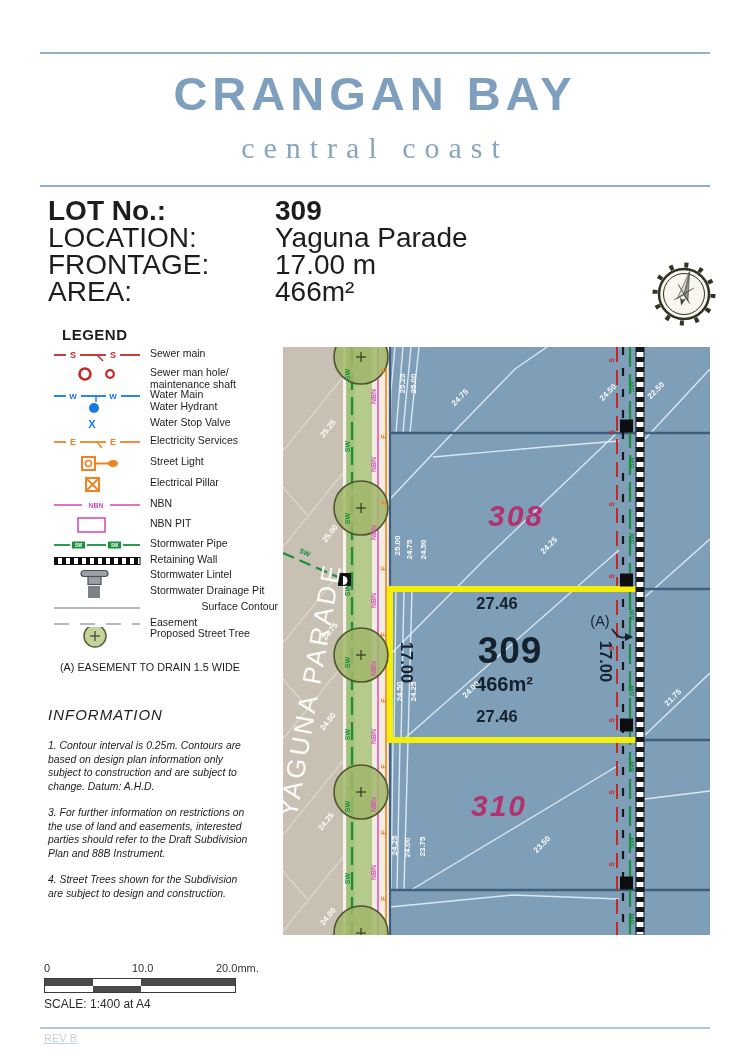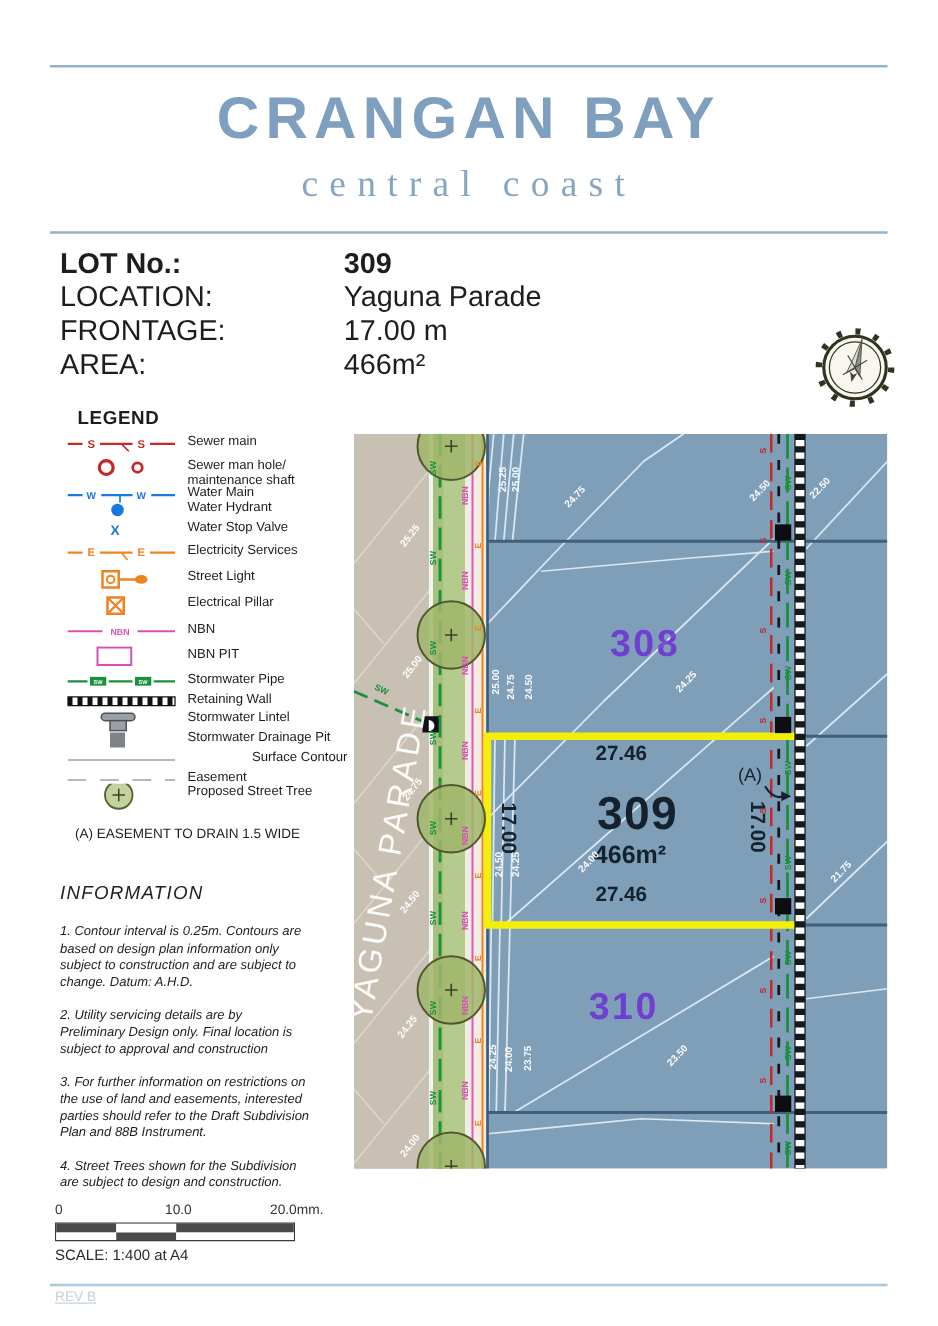--- a/index.html
+++ b/index.html
@@ -3,38 +3,38 @@
 <meta charset="utf-8">
 <style>
   html,body{margin:0;padding:0;background:#fff;}
   .page{position:relative;width:750px;height:1061px;background:#fff;overflow:hidden;
         font-family:"Liberation Sans",sans-serif;color:#1d1d1d;}
   .rule{position:absolute;left:40px;right:40px;height:2px;background:#93b2c9;}
   .title{position:absolute;left:40px;right:40px;top:66px;text-align:center;
          font-size:47px;font-weight:bold;letter-spacing:5px;color:#7e9fbe;}
   .subtitle{position:absolute;left:40px;right:40px;top:131px;text-align:center;
          font-size:30px;letter-spacing:9px;color:#87a5c1;font-family:Liberation Serif, serif;}
-  .lotinfo{position:absolute;left:48px;top:197px;font-size:23px;line-height:27px;}
+  .lotinfo{position:absolute;left:48px;top:197px;font-size:28px;line-height:27px;}
   .li-label{display:inline-block;width:227px;}
   .b{font-weight:bold;}
   .legend-panel{position:absolute;left:48px;top:326px;width:235px;height:392px;}
   .legend-title{position:absolute;left:14px;top:0;font-size:15px;font-weight:bold;letter-spacing:.5px;}
   .lg-row{position:absolute;left:0;height:20px;}
   .lg-sym{position:absolute;left:6px;top:0;width:92px;height:18px;}
   .lg-label{position:absolute;left:102px;top:1px;width:128px;font-size:10.5px;line-height:11.5px;}
   .legend-note{position:absolute;left:12px;top:335px;font-size:10.8px;}
   .info-panel{position:absolute;left:48px;top:706px;width:200px;font-style:italic;}
   .info-title{font-size:15px;letter-spacing:1px;color:#222;margin:0 0 16px 0;font-weight:normal;}
   .info-panel p{font-size:10.4px;line-height:1.3;margin:0 0 13px 0;}
   .map{position:absolute;left:283px;top:347px;width:427px;height:588px;overflow:hidden;}
   .map svg{position:absolute;left:0;top:0;}
   .mlbl{position:absolute;white-space:nowrap;font-weight:bold;text-align:center;}
   .street{width:240px;font-size:26px;letter-spacing:3px;color:rgba(255,255,255,.93);
           font-weight:normal;transform:rotate(-80deg);}
-  .lotid{font-size:30px;letter-spacing:2px;color:#6d28d9;opacity:.8;}
+  .lotid{font-size:30px;letter-spacing:2px;color:#be185d;opacity:.8;font-style:italic;}
   .lot309{font-size:37px;color:#15222e;letter-spacing:1px;}
   .area309{font-size:20px;color:#15222e;}
   .dim{font-size:16.5px;color:#15222e;font-weight:bold;}
   .scalebar{position:absolute;left:44px;top:962px;width:240px;font-size:11px;color:#333;}
   .sb-tick{position:absolute;top:0;}
   .sb-bar{position:absolute;left:0;top:16px;width:190px;height:13px;border:1px solid #3a3a3a;}
   .sb-seg{position:absolute;}
   .sb-caption{position:absolute;left:0;top:35px;font-size:12px;color:#2a2a2a;}
   .footer-rule{position:absolute;left:40px;right:40px;top:1027px;height:2px;background:#abc8dc;}
   .rev{position:absolute;left:44px;top:1032px;font-size:11px;color:#c6d2da;text-decoration:underline;}
@@ -242,21 +242,20 @@
             </svg></div>
           <div class="lg-label">Proposed Street Tree</div>
         </div>
       </div>
     <div class="legend-note">(A) EASEMENT TO DRAIN 1.5 WIDE</div>
   </div>
 
   <div class="info-panel">
     <h3 class="info-title">INFORMATION</h3>
     <p>1. Contour interval is 0.25m. Contours are based on design plan information only subject to construction and are subject to change. Datum: A.H.D.</p>
-    <p>2. Utility servicing details are by Preliminary Design only. Final location is subject to approval and construction</p>
     <p>3. For further information on restrictions on the use of land and easements, interested parties should refer to the Draft Subdivision Plan and 88B Instrument.</p>
     <p>4. Street Trees shown for the Subdivision are subject to design and construction.</p>
   </div>
 
   <div class="map" id="map">
       <svg width="427" height="588" viewBox="0 0 427 588">
         <rect x="0" y="0" width="427" height="588" fill="#7f9eb8"></rect>
         <rect x="0" y="0" width="60" height="588" fill="#c8c0b3"></rect>
         <polyline points="60,30 0,104" fill="none" stroke="#ddd6c9" stroke-width="1.3"></polyline>
         <polyline points="60,126 0,200" fill="none" stroke="#ddd6c9" stroke-width="1.3"></polyline>

